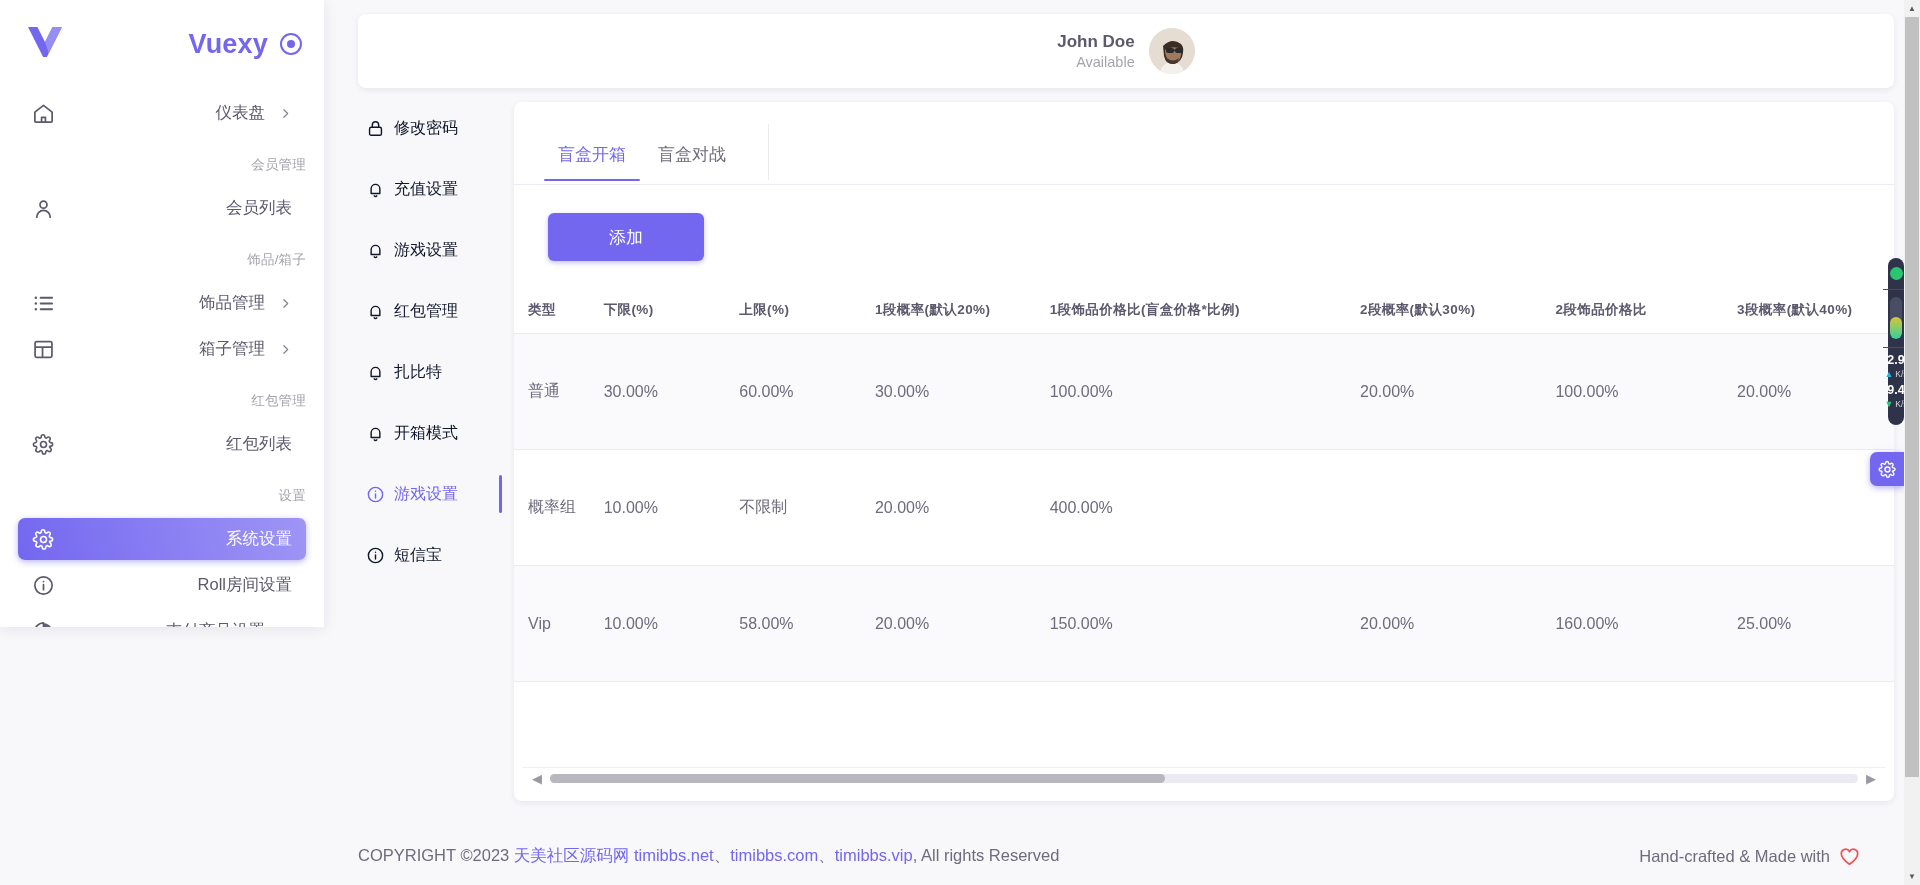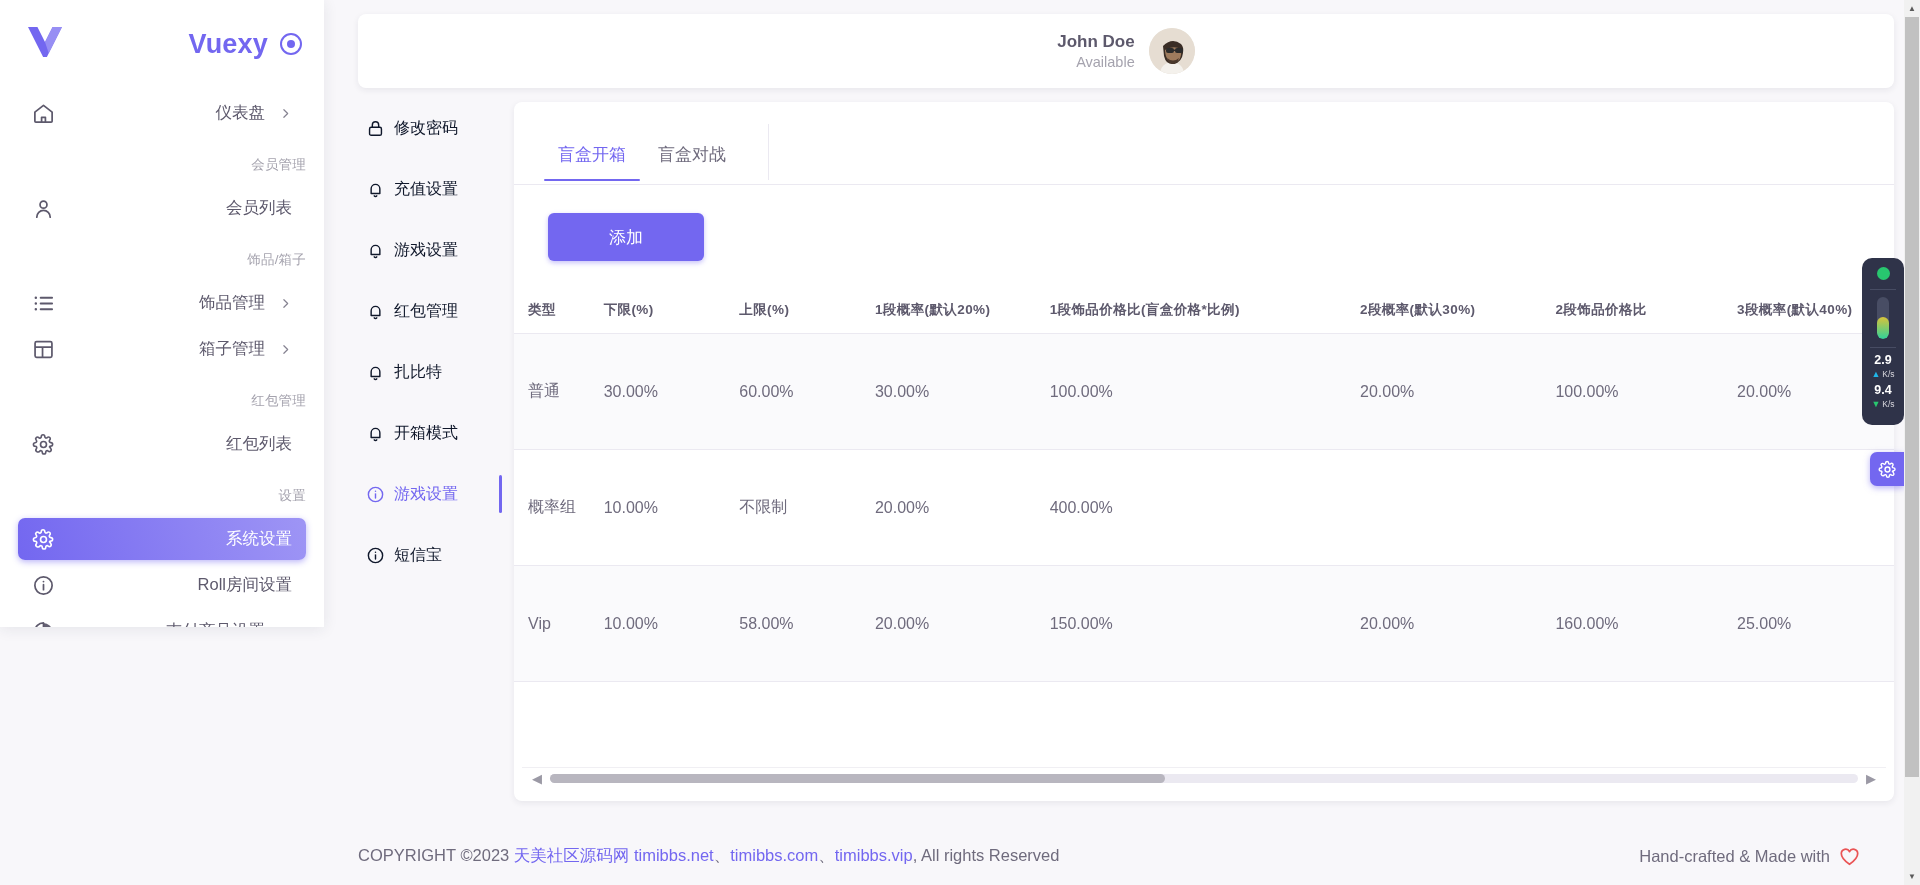--- a/index.html
+++ b/index.html
@@ -198,21 +198,21 @@
     flex: 0 0 58px; display: flex; align-items: center; justify-content: space-between;
     padding: 0 34px 0 34px; font-size: 16.5px; color: #6f6b7d;
   }
   .footer a { color: #7367f0; text-decoration: none; cursor: pointer; }
   .footer-right { display: flex; align-items: center; gap: 9px; color: #6f6b7d; padding-right: 26px;}
   .heart { width: 21px; height: 19px; display: block; }
 
   
   .netmon {
     position: absolute; right: 16px; top: 258px;
-    width: 42px; padding: 9px 0 10px 0;
+    width: 16px; padding: 9px 0 10px 0;
     background: #2f3349; border-radius: 10px;
     display: flex; flex-direction: column; align-items: center;
     z-index: 60;
   }
   .netmon .dot { width: 13px; height: 13px; border-radius: 50%; background: #28c76f; margin-bottom: 8px;}
   .netmon .sep { width: 26px; height: 1px; background: #474c63; margin: 1px 0 7px 0; }
   .netmon .gauge {
     width: 12px; height: 42px; border-radius: 6px; background: #484d64;
     position: relative; overflow: hidden; margin-bottom: 8px;
   }

